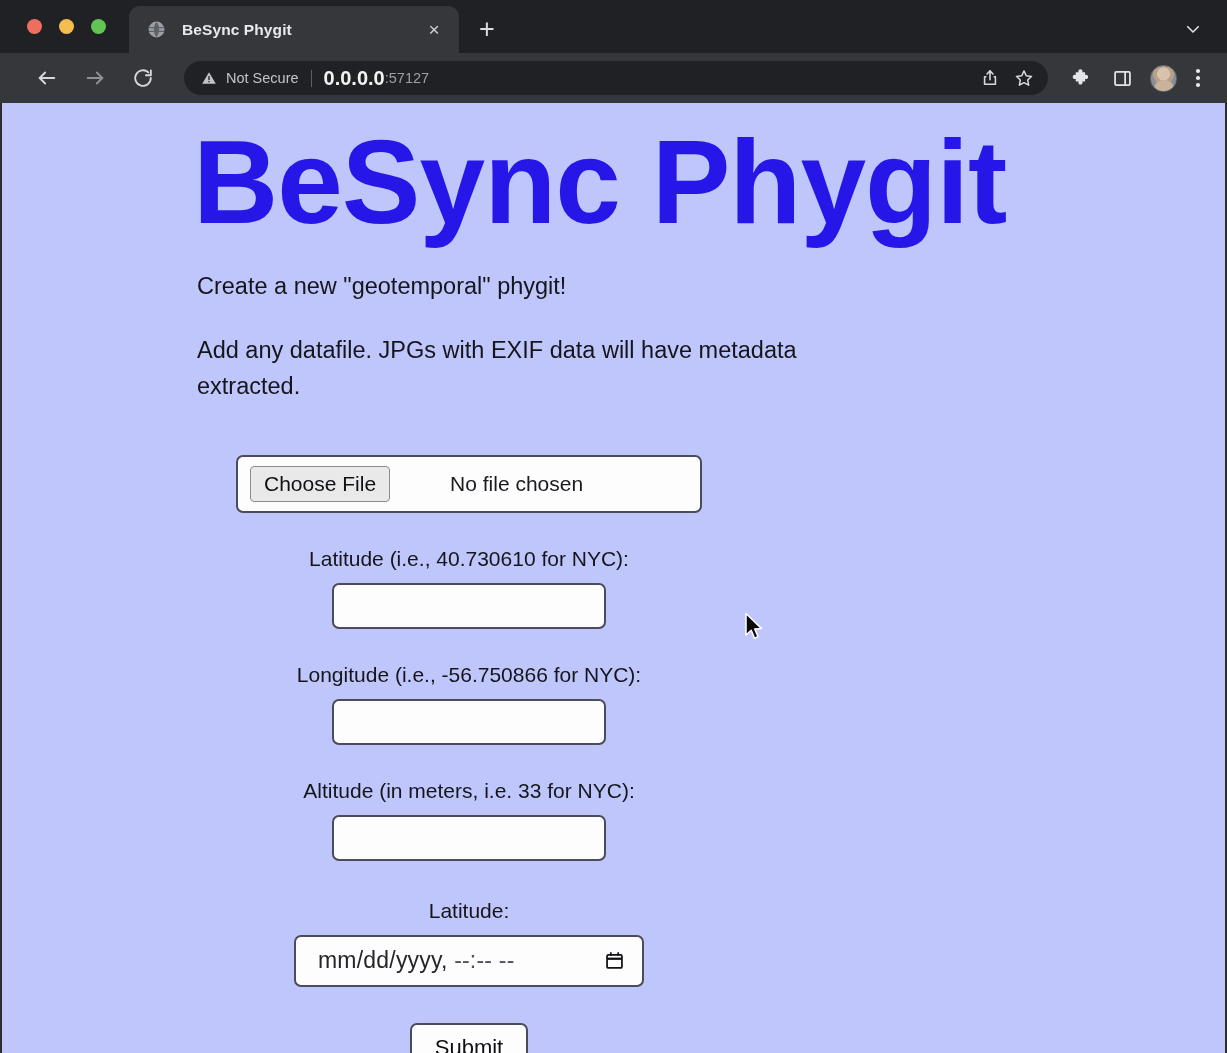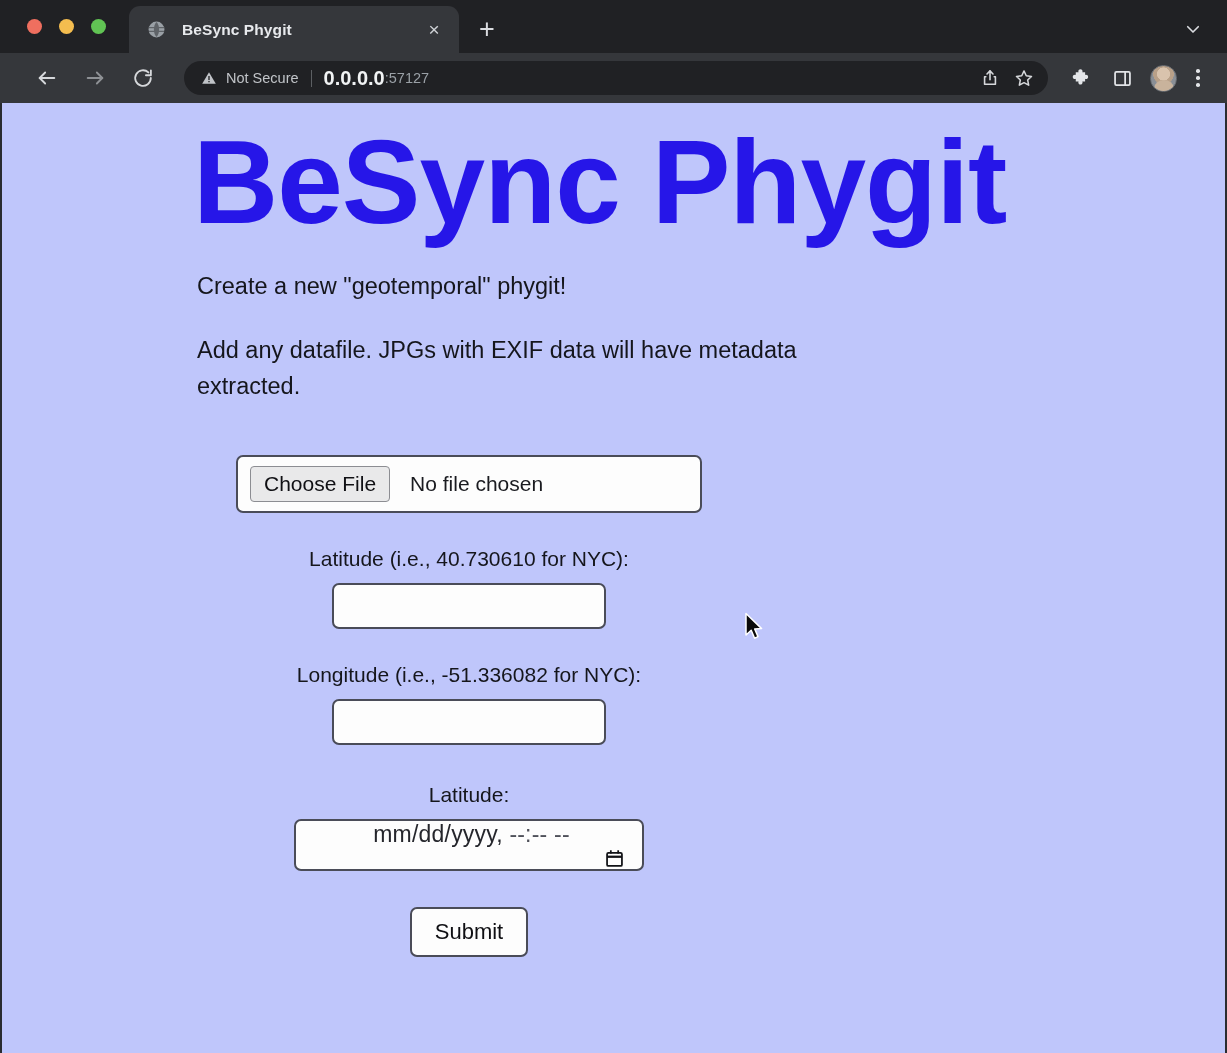--- a/index.html
+++ b/index.html
@@ -246,35 +246,36 @@
 
   .file-row {
     width: 466px;
     height: 58px;
     background: #fdfdfd;
     border: 2px solid #4a4c58;
     border-radius: 7px;
     display: flex;
     align-items: center;
     padding: 0 12px;
+    gap: 28px;
   }
   .choose-file-btn {
     background: #e9e9ea;
     border: 1.5px solid #8c8d92;
     border-radius: 4px;
     padding: 5px 13px;
     font-size: 21px;
     color: #101014;
     font-family: "Liberation Sans", sans-serif;
     line-height: 1.15;
   }
   .file-status {
     font-size: 21px;
     color: #1a1b20;
-    margin-left: 20px;
+    margin-left: 32px;
     white-space: nowrap;
   }
 
   .field {
     margin-top: 34px;
     display: flex;
     flex-direction: column;
     align-items: center;
     width: 466px;
     justify-content: flex-end;
@@ -301,21 +302,20 @@
   .field.datetime { margin-top: 38px; }
   .datetime-input {
     width: 350px;
     height: 52px;
     background: #fdfdfd;
     border: 2px solid #4a4c58;
     border-radius: 7px;
     display: flex;
     align-items: center;
     padding: 0 17px 0 22px;
-    flex-direction: column;
   }
   .datetime-placeholder {
     font-size: 23px;
     color: #25262c;
     letter-spacing: 0.2px;
     white-space: nowrap;
   }
   .datetime-placeholder .dim { color: #4f515a; }
   .cal-icon {
     margin-left: auto;
@@ -465,24 +465,28 @@
           <button type="button" class="choose-file-btn">Choose File</button>
           <span class="file-status">No file chosen</span>
         </div>
 
         <div class="field">
           <label class="field-label">Latitude (i.e., 40.730610 for NYC):</label>
           <input class="field-input" type="text" value="" style="">
         </div>
 
         <div class="field">
-          <label class="field-label">Longitude (i.e., -51.336082 for NYC):</label>
+          <label class="field-label">Longitude (i.e., -56.750866 for NYC):</label>
           <input class="field-input" type="text" value="" style="">
         </div>
 
+        <div class="field">
+          <label class="field-label">Altitude (in meters, i.e. 33 for NYC):</label>
+          <input class="field-input" type="text" value="" style="">
+        </div>
 
         <div class="field datetime">
           <label class="field-label">Latitude:</label>
           <div class="datetime-input">
             <span class="datetime-placeholder"><span>mm/dd/yyyy, </span><span class="dim">--:-- --</span></span>
             <svg class="cal-icon" viewBox="0 0 24 24" fill="none" stroke="currentColor" stroke-width="2">
               <rect x="3.5" y="5.5" width="17" height="15" rx="1.5"></rect>
               <line x1="3.5" y1="10" x2="20.5" y2="10" stroke-width="2.6"></line>
               <line x1="7.8" y1="2.6" x2="7.8" y2="6.4"></line>
               <line x1="16.2" y1="2.6" x2="16.2" y2="6.4"></line>

